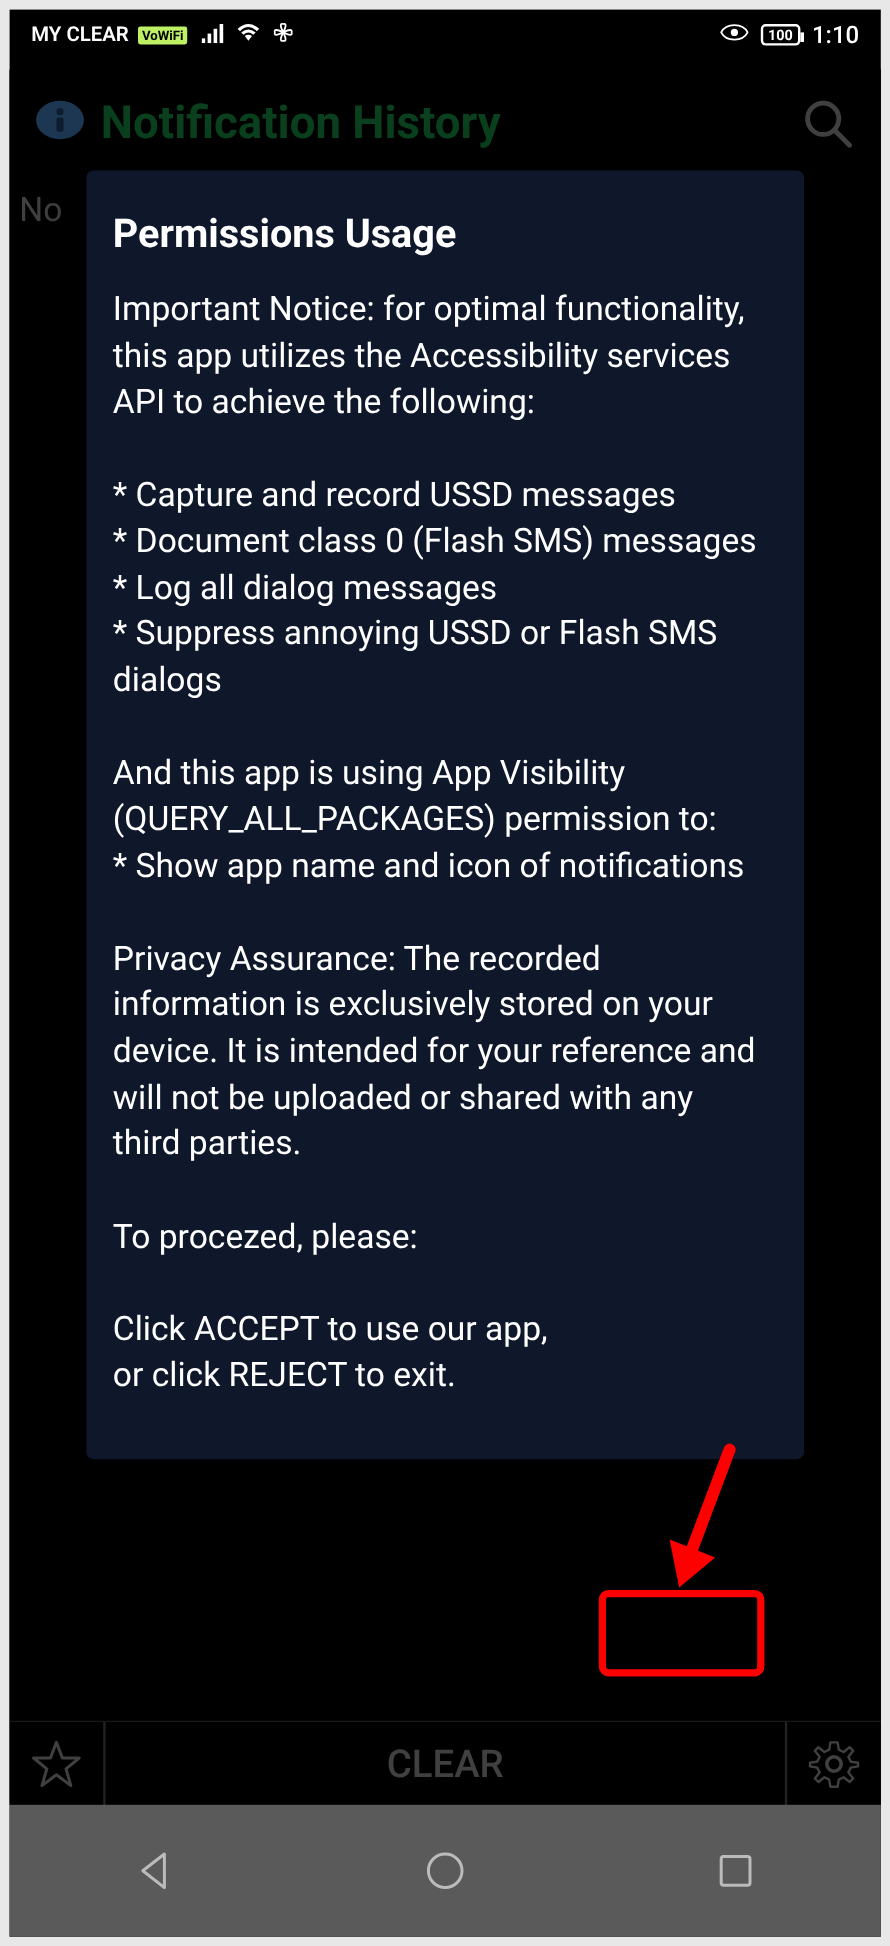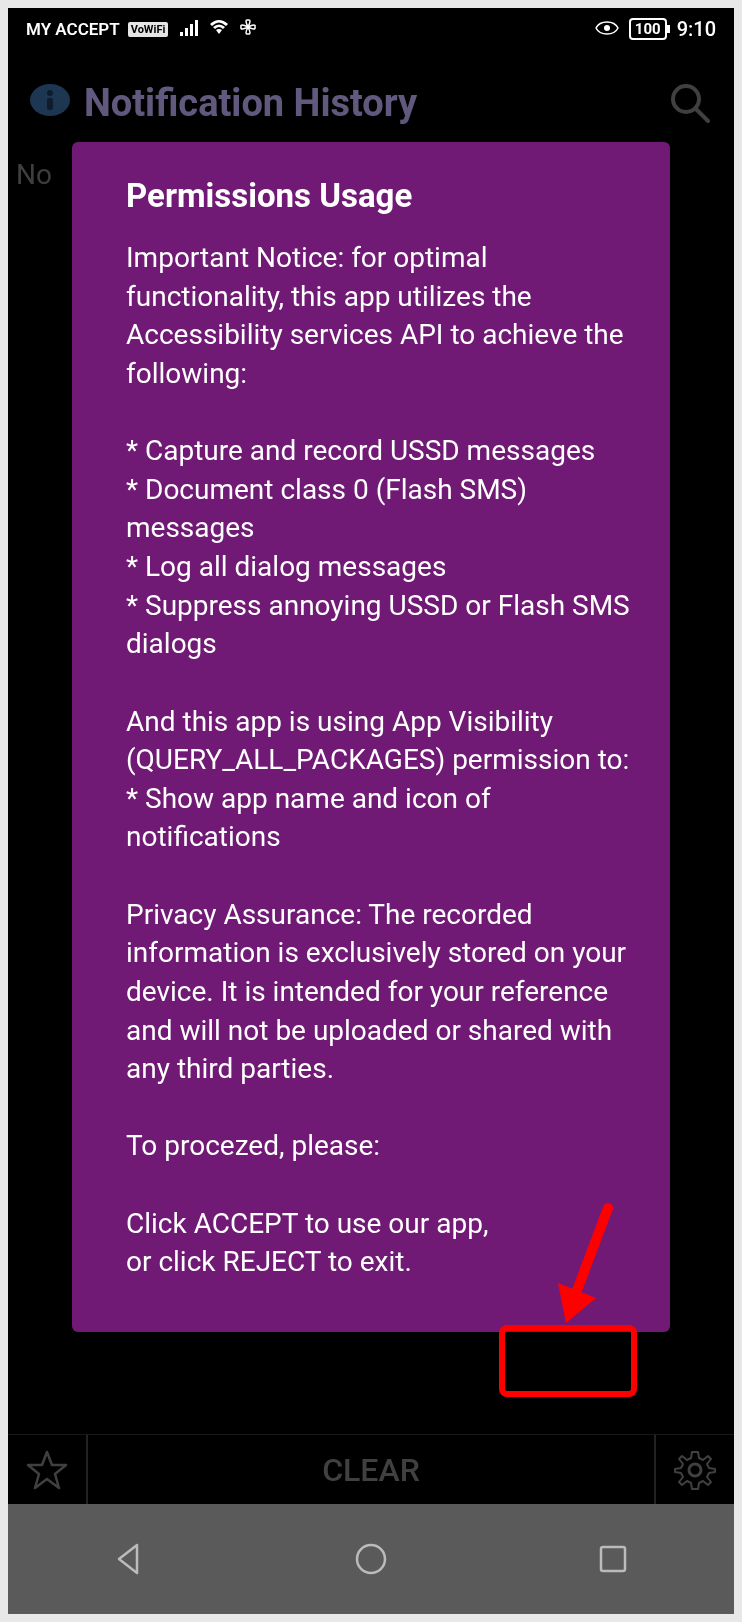--- a/index.html
+++ b/index.html
@@ -34,21 +34,21 @@
 .status-left {
   display: flex;
   align-items: center;
   gap: 8px;
 }
 .carrier {
   font-weight: 600;
   font-size: 17px;
 }
 .vowifi-badge {
-  background: #e5e5e5;
+  background: #bef264;
   color: #000000;
   font-size: 11px;
   font-weight: 700;
   padding: 1px 3px;
   border-radius: 2px;
 }
 .status-icons-left {
   display: flex;
   align-items: center;
   gap: 8px;
@@ -56,21 +56,21 @@
 }
 .status-right {
   display: flex;
   align-items: center;
   gap: 10px;
 }
 .battery-box {
   border: 2px solid #ffffff;
   border-radius: 4px;
   padding: 0 4px;
-  font-size: 15px;
+  font-size: 12px;
   font-weight: 700;
   position: relative;
 }
 .battery-box::after {
   content: '';
   position: absolute;
   right: -5px;
   top: 5px;
   width: 3px;
   height: 8px;
@@ -99,21 +99,21 @@
   height: 50px;
   position: relative;
 }
 .app-icon svg {
   width: 100%;
   height: 100%;
 }
 .app-title {
   font-size: 38px;
   font-weight: 700;
-  color: #c4b5fd;
+  color: #15803d;
   flex: 1;
 }
 .search-icon {
   width: 48px;
   height: 48px;
 }
 .search-icon svg {
   width: 100%;
   height: 100%;
 }
@@ -161,23 +161,23 @@
   left: 0;
   right: 0;
   bottom: 110px;
   background: rgba(0,0,0,0.5);
 }
 .dialog {
   position: absolute;
   top: 134px;
   left: 64px;
   right: 64px;
-  background: #701a75;
+  background: #0f172a;
   border-radius: 6px;
-  padding: 34px 34px 22px 54px;
+  padding: 34px 34px 22px 22px;
   color: #ffffff;
   box-shadow: 0 10px 40px rgba(0,0,0,0.6);
 }
 .dialog-title {
   font-size: 33px;
   font-weight: 700;
   margin-bottom: 24px;
 }
 .dialog-body {
   font-size: 28px;
@@ -230,21 +230,21 @@
   justify-content: center;
 }
 </style>
 </head>
 <body>
 
 <div class="outer-frame">
 
   <div class="status-bar">
     <div class="status-left">
-      <span class="carrier">MY ACCEPT</span>
+      <span class="carrier">MY CLEAR</span>
       <span class="vowifi-badge">VoWiFi</span>
       <span class="status-icons-left">
         <span>
           <svg width="20" height="18" viewBox="0 0 20 18">
               <rect x="0" y="14" width="3" height="4" fill="#fff"></rect>
               <rect x="5" y="10" width="3" height="8" fill="#fff"></rect>
               <rect x="10" y="6" width="3" height="12" fill="#fff"></rect>
               <rect x="15" y="2" width="3" height="16" fill="#fff"></rect>
             </svg>
         </span>
@@ -261,21 +261,21 @@
       </span>
     </div>
     <div class="status-right">
       <span>
         <svg width="24" height="16" viewBox="0 0 24 16">
             <path d="M12 2 Q4 2 1 8 Q4 14 12 14 Q20 14 23 8 Q20 2 12 2 Z" stroke="#fff" stroke-width="1.5" fill="none"></path>
             <circle cx="12" cy="8" r="3" fill="#fff"></circle>
           </svg>
       </span>
       <span class="battery-box">100</span>
-      <span class="clock">9:10</span>
+      <span class="clock">1:10</span>
     </div>
   </div>
 
   <div class="app-content">
     <div class="app-header">
       <span class="app-icon">
         <svg viewBox="0 0 50 50">
             <ellipse cx="22" cy="22" rx="20" ry="16" fill="#3a6ea5"></ellipse>
             <path d="M8 34 L14 28 L18 32 Z" fill="#3a6ea5"></path>
             <circle cx="22" cy="15" r="3" fill="#1a3a5a"></circle>

